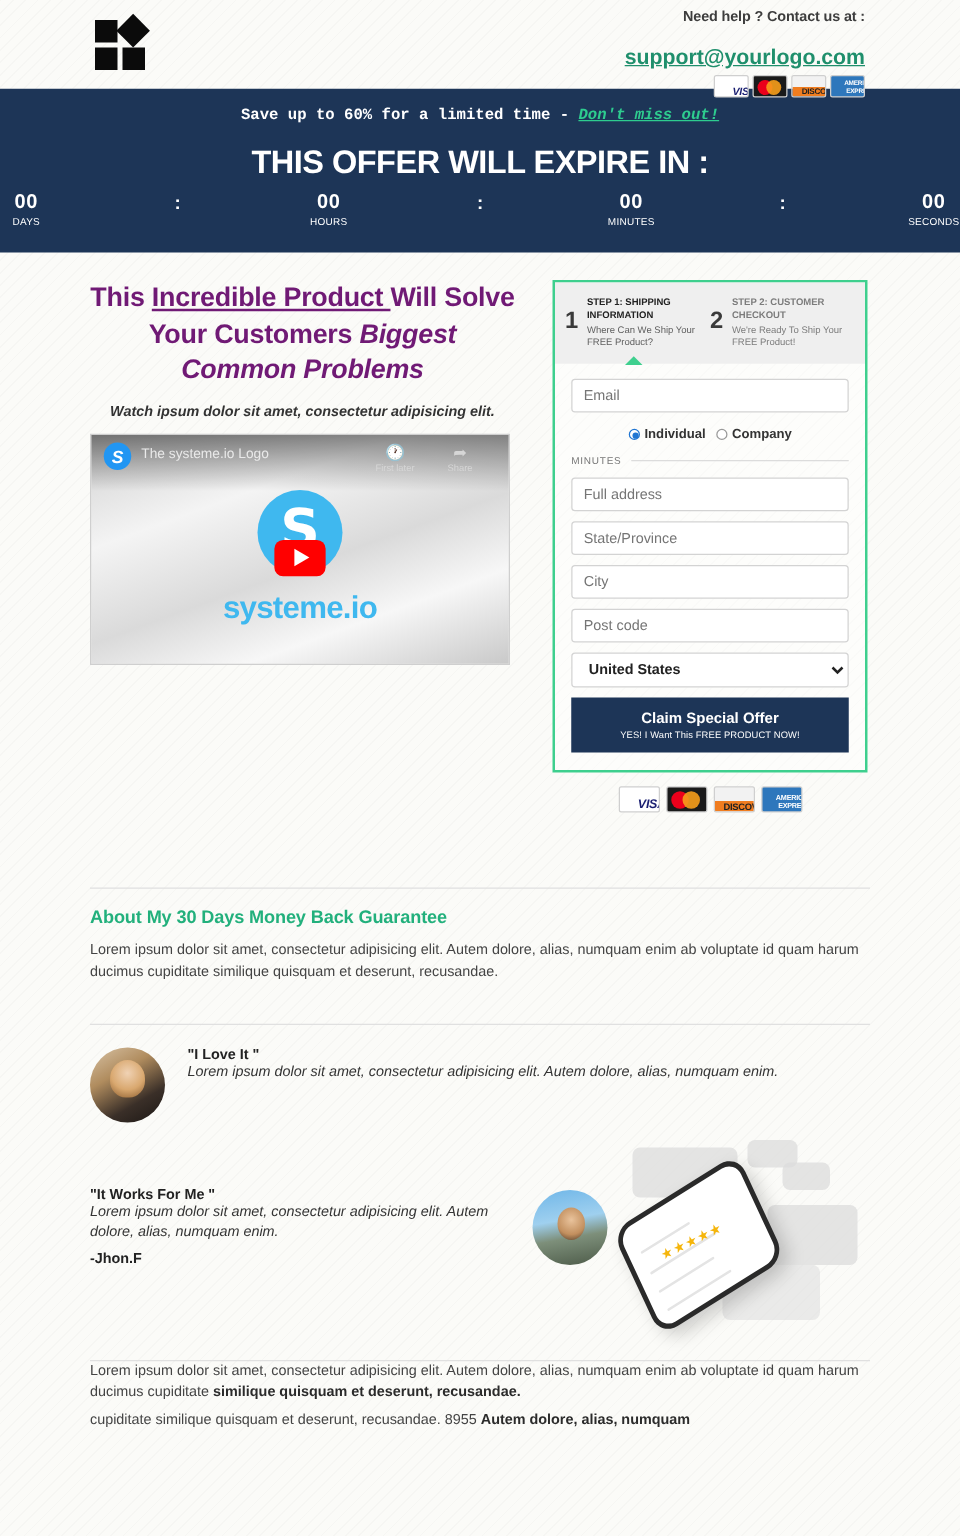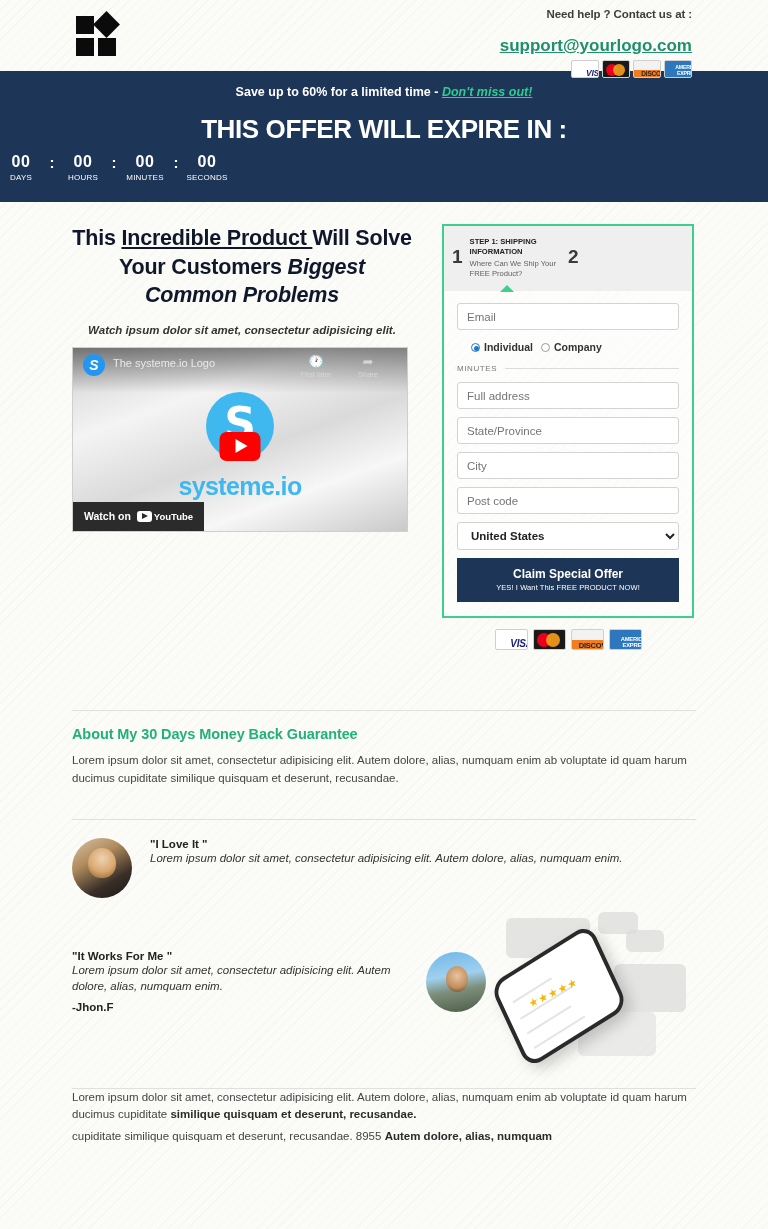--- a/index.html
+++ b/index.html
@@ -36,33 +36,33 @@
   .c-mc .mcL,.c-mc .mcR { position:absolute; width:12px; height:12px; border-radius:50%; top:3px;}
   .c-mc .mcL { background:#eb001b; left:3px; }
   .c-mc .mcR { background:#f79e1b; left:10px; opacity:.9; }
   .c-disc { background:linear-gradient(180deg,#f2f2f2 55%,#f07d20 55%); }
   .c-disc span { color:#222; font-size:6.5px; }
   .c-amex { background:#2e77bc; }
   .c-amex span { color:#fff; font-size:5.2px; text-align:center; line-height:1.15; }
 
   
   .promo { background:#1d3557; color:#fff; padding:14px 0 20px; text-align:center; }
-  .promo .save { font-size:12.5px; font-weight:bold; }
+  .promo .save { font-size:12.5px; font-weight:bold;font-family:Liberation Mono, monospace; }
   .promo .save a { color:#2ecc8f; text-decoration:underline; font-style:italic; font-weight:bold; }
   .promo .expire { font-size:26px; font-weight:bold; letter-spacing:-.4px; margin:15px 0 8px; }
-  .timer { display:flex; justify-content:flex-start; align-items:flex-start; gap:4px; }
+  .timer { display:flex; justify-content:space-between; align-items:flex-start; gap:4px; }
   .tcell { width:42px; text-align:center; }
   .tcell .num { font-size:16px; font-weight:bold; letter-spacing:.5px; }
   .tcell .lbl { font-size:8px; margin-top:2px; letter-spacing:.2px; }
   .tsep { font-size:15px; font-weight:bold; padding-top:1px; width:12px; text-align:center; }
 
   
   .hero { display:flex; padding:22px 72px 0; gap:30px; align-items:flex-start; }
   .hero-left { width:340px; }
-  .headline { color:#0f172a; font-size:21.5px; line-height:1.33; font-weight:bold; text-align:center; margin:0; letter-spacing:-.2px; }
+  .headline { color:#701a75; font-size:21.5px; line-height:1.33; font-weight:bold; text-align:center; margin:0; letter-spacing:-.2px; }
   .headline .u { text-decoration:underline; }
   .headline .it { font-style:italic; }
   .subhead { text-align:center; font-style:italic; font-size:11.5px; color:#333; margin:14px 0 11px; font-weight:bold; }
 
   
   .video { width:336px; height:185px; position:relative; border:1px solid #cfcfcf; overflow:hidden;
            background:linear-gradient(160deg,#cfcfcf 0%,#f4f4f4 30%,#dadada 55%,#f7f7f7 75%,#c9c9c9 100%); }
   .v-top { position:absolute; top:0; left:0; right:0; height:45px;
            background:linear-gradient(180deg, rgba(0,0,0,.45), rgba(0,0,0,0)); }
   .v-avatar { position:absolute; left:10px; top:6px; width:22px; height:22px; border-radius:50%; background:#2196f3;
@@ -94,21 +94,21 @@
   .step .tt { font-size:7.6px; line-height:1.35; }
   .step .tt b { font-size:7.6px; color:#222; display:block; }
   .step .tt .sub { color:#5f5f5f; display:block; margin-top:1px; }
   .step-2 .tt b, .step-2 .tt .sub { color:#7c7c7c; }
   .steps .arrow { position:absolute; left:56px; bottom:-1px; width:0; height:0;
                   border-left:7px solid transparent; border-right:7px solid transparent; border-bottom:7px solid #3ecf8e; }
   .fields { padding:12px 13px 14px; }
   .row { display:flex; gap:8px; }
   .inp { width:100%; height:27px; border:1px solid #d3d3d3; border-radius:3px; background:#fff;
          padding:0 9px; font-size:11.5px; color:#9b9b9b; font-family:"Liberation Sans", sans-serif; margin-bottom:8px; }
-  .radios { display:flex; align-items:center; gap:8px; margin:3px 14px 2px; font-size:10.5px; color:#333; font-weight:bold; }
+  .radios { display:flex; align-items:center; gap:8px; margin:3px 14px 2px; font-size:10.5px; color:#333; font-weight:bold;justify-content:center; }
   .radios .r { display:flex; align-items:center; gap:4px; }
   .dot { width:9px; height:9px; border-radius:50%; border:1px solid #999; background:#fff; display:inline-block; position:relative; }
   .dot.on { border-color:#2176d2; }
   .dot.on:after { content:""; position:absolute; left:2px; top:2px; width:5px; height:5px; border-radius:50%; background:#2176d2; }
   .ship-row { display:flex; align-items:center; gap:8px; margin:11px 0 9px; }
   .ship-row .lab { font-size:8px; color:#777; letter-spacing:.6px; }
   .ship-row .ln { flex:1; height:1px; background:#dcdcdc; }
   .sel { width:100%; height:28px; border:1px solid #d3d3d3; border-radius:3px; background:#fff;
          padding:0 9px; font-size:11.5px; color:#222; font-weight:bold; font-family:"Liberation Sans", sans-serif; margin-bottom:8px; }
   .cta { width:100%; background:#1d3557; border:none; color:#fff; padding:9px 0 10px; cursor:pointer; }
@@ -226,42 +226,39 @@
         <div class="v-title">The systeme.io Logo</div>
         <div class="v-wl"><span class="gi">🕐</span><span>First later</span></div>
         <div class="v-sh"><span class="gi">➦</span><span>Share</span></div>
         <div class="v-logo">
             <span class="sglyph">S</span>
           </div>
         <div class="v-play">
             <div class="tri"></div>
           </div>
         <div class="v-brand">systeme.io</div>
-        <div class="v-watch">
-          <span>Watch on</span>
-          <span class="yt-badge">
-              <span class="yt-box"></span>
-              <span class="yt-word">YouTube</span>
-            </span>
-        </div>
       </div>
     </div>
 
     <div class="form-wrap">
       <div class="form-card">
         <div class="steps">
           <div class="step step-1">
             <div class="n">1</div>
             <div class="tt">
                 <b>STEP 1: SHIPPING INFORMATION</b>
                 <span class="sub">Where Can We Ship Your FREE Product?</span>
               </div>
           </div>
           <div class="step step-2">
             <div class="n">2</div>
+            <div class="tt">
+                <b>STEP 2: CUSTOMER CHECKOUT</b>
+                <span class="sub">We're Ready To Ship Your FREE Product!</span>
+              </div>
           </div>
           <div class="arrow"></div>
         </div>
 
         <div class="fields">
           <input class="inp" placeholder="Email" style="">
 
           <div class="radios">
             <span class="r">
                 <span class="dot on"></span>

